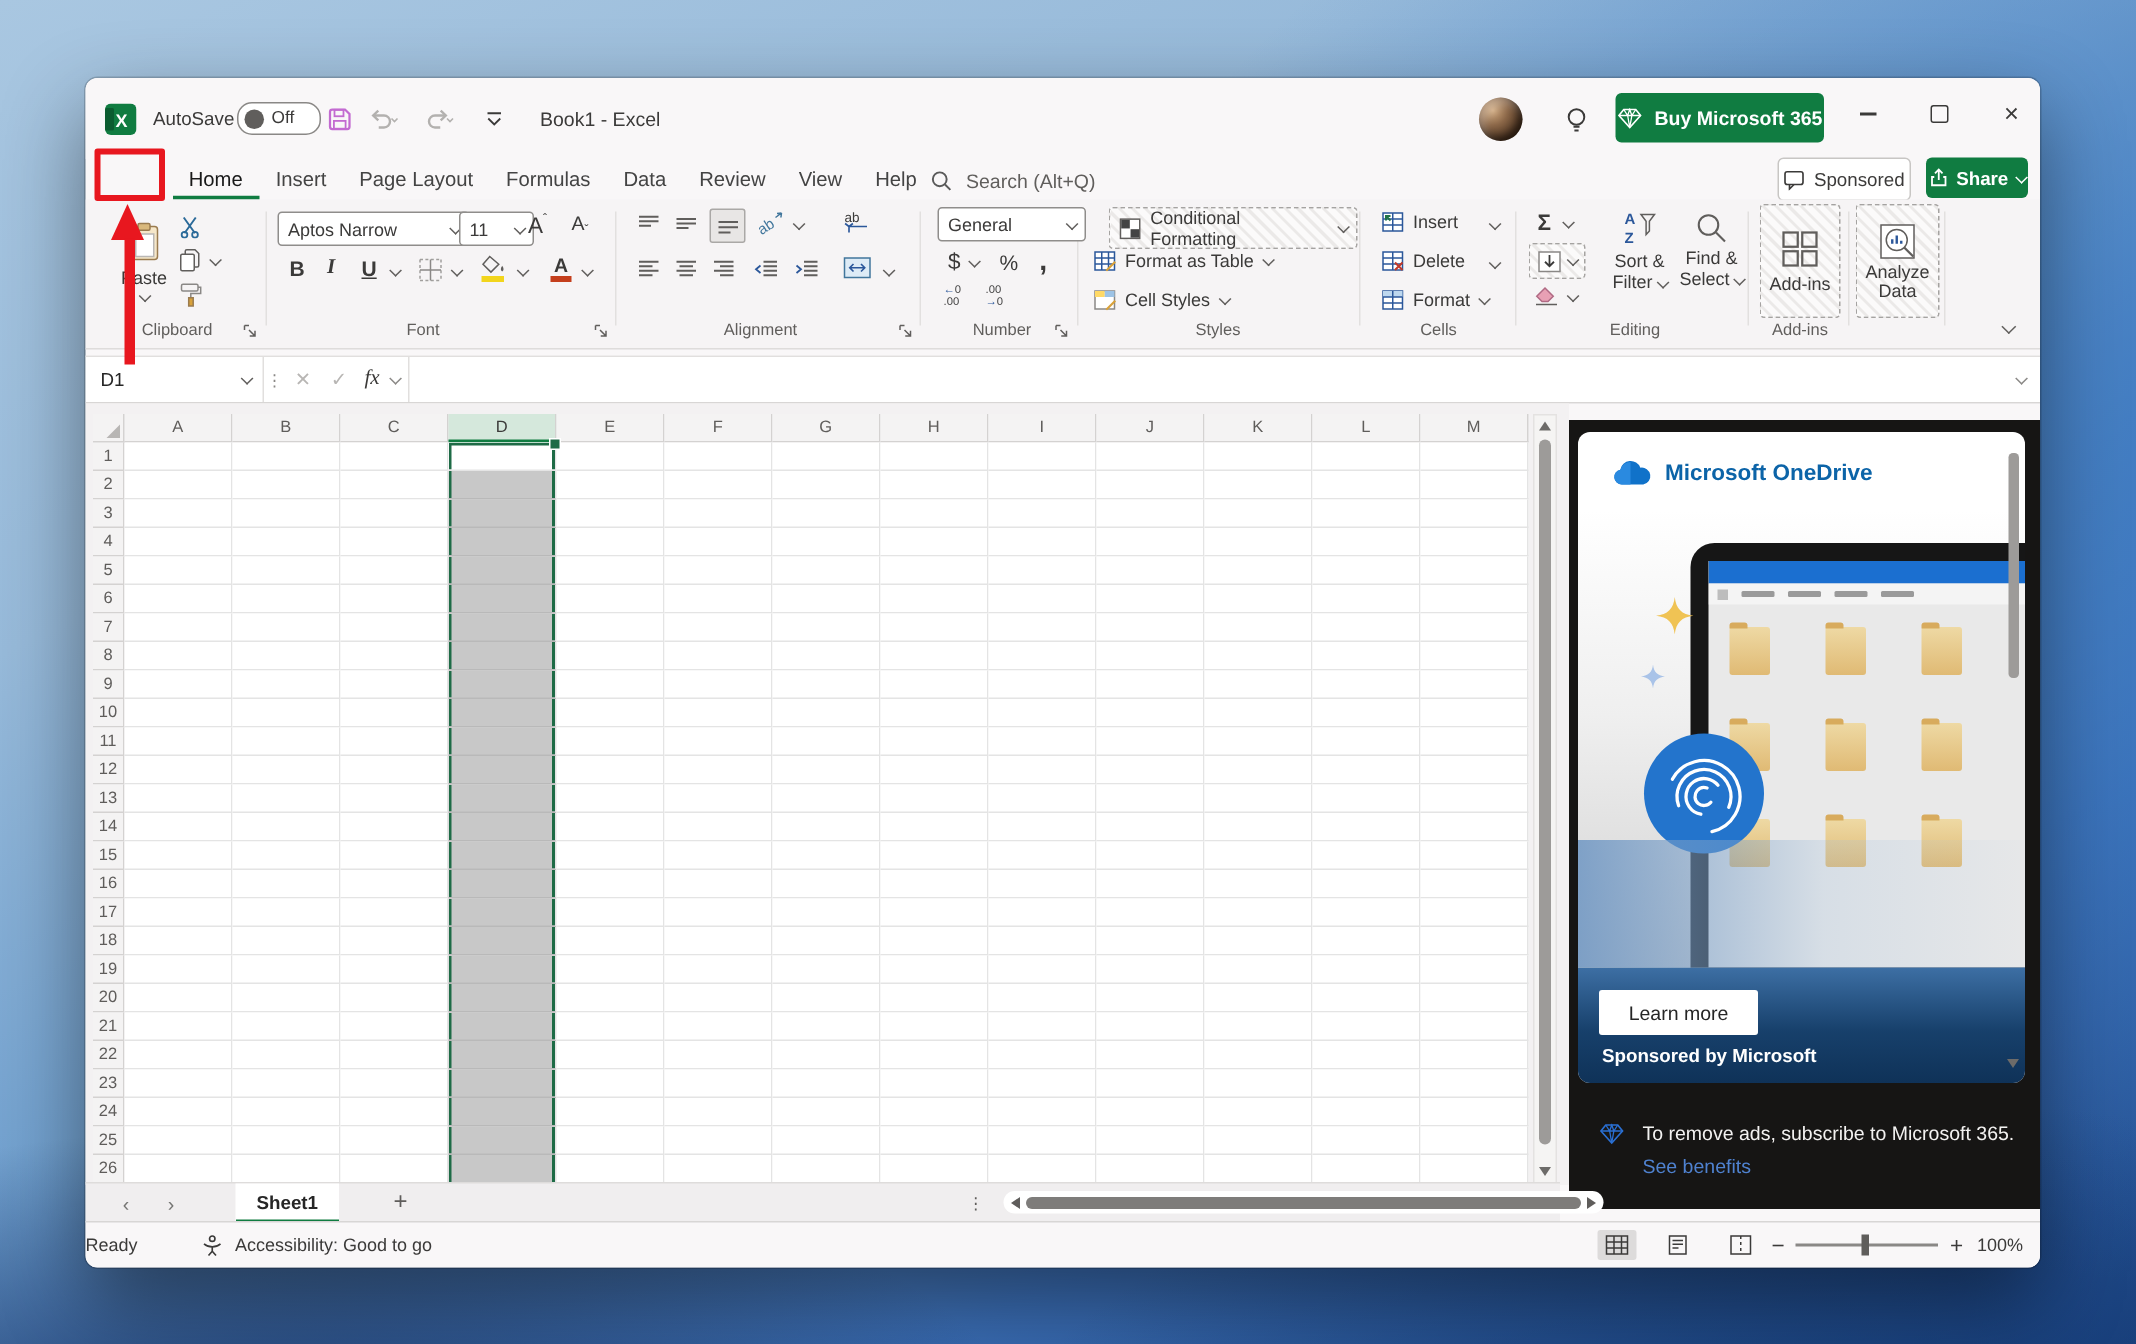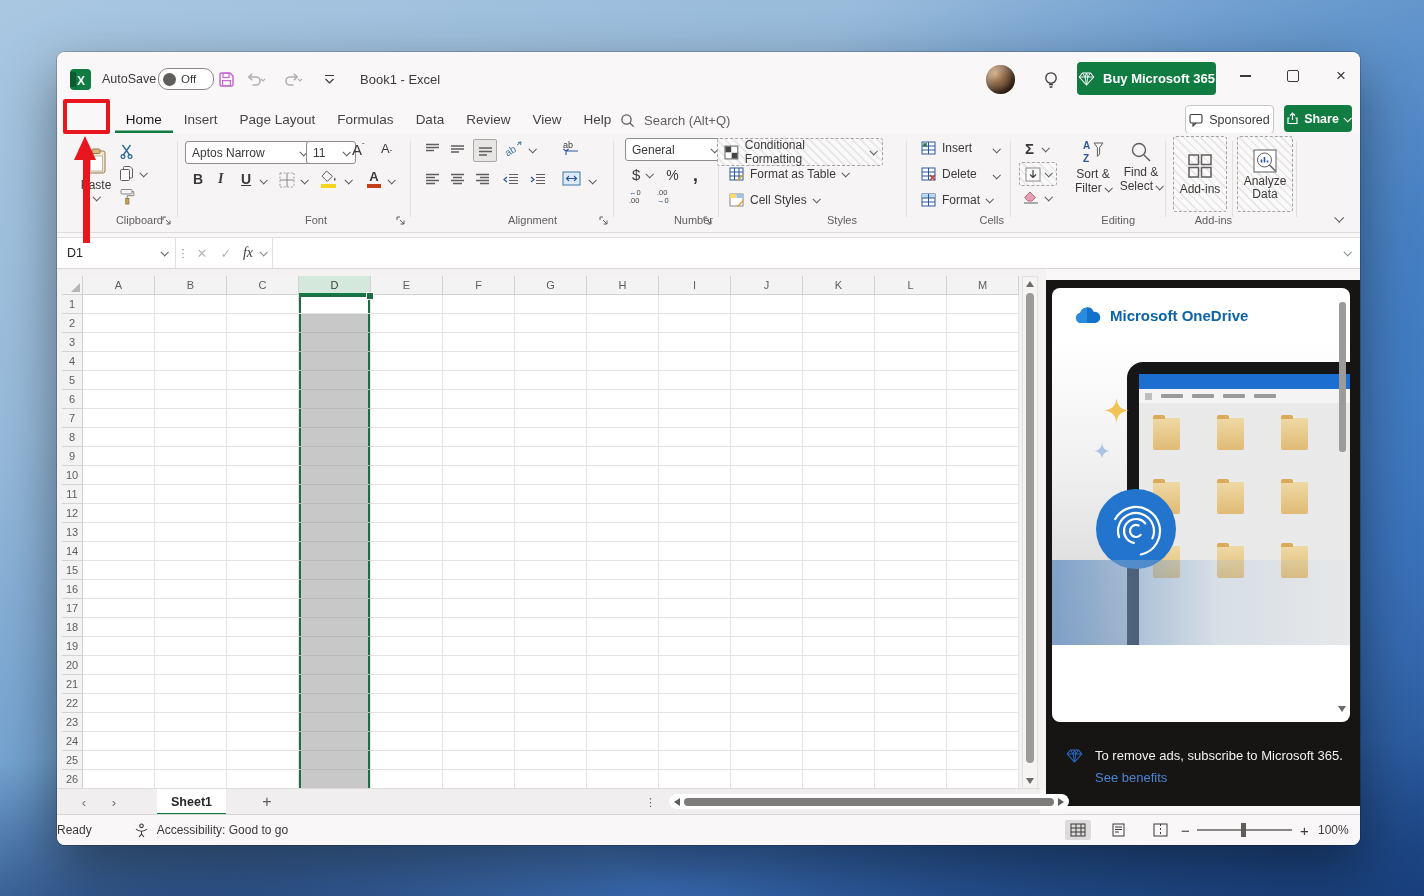--- a/index.html
+++ b/index.html
@@ -34,21 +34,21 @@
   .tabrow{position:absolute;left:0;top:54px;right:0;height:27px;display:flex;align-items:center;padding-left:8px;}
   .rtab{padding:0 11px;height:27px;display:flex;align-items:center;font-size:13.5px;color:#444;cursor:pointer;}
   .rtab.filetab{margin-right:6px;margin-top:47px;}
   .rtab.active{color:#191919;box-shadow:inset 0 -2.5px 0 0 #107c41;}
   .searchbox{position:absolute;left:563px;top:56px;height:24px;display:flex;align-items:center;gap:9px;color:#605e5c;font-size:13px;}
   .commentsbtn{position:absolute;left:1128px;top:53px;width:87px;height:27px;border:1px solid #c8c6c4;border-radius:4px;background:#fff;display:flex;align-items:center;justify-content:center;gap:6px;font-size:12.5px;color:#3b3a39;cursor:pointer;}
   .sharebtn{position:absolute;left:1227px;top:53px;width:68px;height:27px;background:#107c41;border-radius:4px;color:#fff;display:flex;align-items:center;justify-content:center;gap:5px;font-size:12.5px;font-weight:600;cursor:pointer;}
   
   .ribbon{position:absolute;left:0;top:81px;right:0;height:99px;background:#f6f4f5;border-bottom:1px solid #dedcdb;}
   .gdiv{position:absolute;top:8px;height:76px;width:1px;background:#e2e0df;}
-  .glabel{position:absolute;font-size:11px;color:#605e5c;text-align:right;bottom:6px;}
+  .glabel{position:absolute;font-size:11px;color:#605e5c;text-align:center;bottom:6px;}
   .launcher{position:absolute;bottom:6px;width:11px;height:11px;}
   .chev{display:inline-block;width:6px;height:6px;border-right:1.4px solid #605e5c;border-bottom:1.4px solid #605e5c;transform:rotate(45deg) translateY(-1px);}
   .chev.sm{width:5px;height:5px;}
   .chev.white{border-color:#fff;}
   .selbox{background:#fff;border:1px solid #8f8d8b;border-radius:3px;display:flex;align-items:center;font-size:12px;color:#3b3a39;padding:0 6px;justify-content:space-between;}
   .hatch{background:repeating-linear-gradient(45deg,#fbfafa 0 4px,#ebe9e8 4px 6px);border:1px dashed #a5a3a1;border-radius:3px;}
   .rbtn-lg{position:absolute;display:flex;flex-direction:column;align-items:center;justify-content:center;gap:3px;font-size:12px;color:#3b3a39;text-align:center;cursor:pointer;}
   .ffglyph{font-weight:700;font-size:14px;color:#3b3a39;}
   .decimal{font-size:7.5px;line-height:8px;color:#444;letter-spacing:0;text-align:left;}
   .decimal b{color:#2b579a;font-weight:400;}
@@ -399,21 +399,21 @@
     </div>
     <div class="abs decimal" style="left:572px;top:56px;"><b>←</b>0<br>.00</div>
     <div class="abs decimal" style="left:600px;top:56px;">.00<br><b>→</b>0</div>
     <div class="glabel" style="left:566px;width:90px;">Number</div>
     <div class="launcher" style="left:645px;">
           <svg width="11" height="11" viewBox="0 0 11 11">
             <path d="M2 2h3M2 2v3M5 5l4 4M9 5.5V9H5.5" fill="none" stroke="#605e5c"></path>
           </svg>
         </div>
 
-    <div class="abs hatch flex" style="left:660px;top:5px;width:166px;height:23px;padding:13px 6px;gap:6px;box-sizing:border-box;">
+    <div class="abs hatch flex" style="left:682px;top:5px;width:166px;height:23px;padding:13px 6px;gap:6px;box-sizing:border-box;">
       <svg width="15" height="15" viewBox="0 0 15 15">
             <rect x="1" y="1" width="13" height="13" fill="#fff" stroke="#605e5c"></rect>
             <rect x="1.5" y="1.5" width="5.8" height="5.8" fill="#444"></rect>
             <rect x="7.8" y="7.8" width="5.7" height="5.7" fill="#444"></rect>
           </svg>
       <span style="font-size:12px;">Conditional Formatting</span>
       <span class="chev sm"></span>
     </div>
     <div class="abs flex" style="left:672px;top:34px;gap:6px;">
       <svg width="15" height="14" viewBox="0 0 15 14">
@@ -979,20 +979,24 @@
                 <g fill="none" stroke="#fff" stroke-width="2.2" stroke-linecap="round">
                   <circle cx="41" cy="43" r="6" stroke-dasharray="26 12" transform="rotate(40 41 43)"></circle>
                   <circle cx="41" cy="43" r="12" stroke-dasharray="46 30" transform="rotate(100 41 43)"></circle>
                   <circle cx="41" cy="43" r="18" stroke-dasharray="70 44" transform="rotate(160 41 43)"></circle>
                   <circle cx="41" cy="43" r="24" stroke-dasharray="95 55" transform="rotate(210 41 43)"></circle>
                 </g>
               </svg>
         </div>
         <div class="band"></div>
       </div>
+      <div class="adfooter">
+        <div class="learnmore">Learn more</div>
+        <div class="sponsored">Sponsored by Microsoft</div>
+      </div>
       <div class="cardscroll"></div>
       <div class="arrow-dn abs" style="right:4px;top:418px;"></div>
     </div>
     <div class="removeads">
       <span style="margin-top:1px;">
             <svg width="17" height="14" viewBox="0 0 17 14">
               <path d="M4.5 1h8l3.2 4-7.2 8-7.2-8Z" fill="none" stroke="#2a6fd2" stroke-width="1.1"></path>
               <path d="M1.3 5h14.4M4.5 1l2.6 4L8.5 1l1.4 4 2.6-4M7.1 5l1.4 8 1.4-8" fill="none" stroke="#2a6fd2" stroke-width="0.9"></path>
             </svg>
           </span>

